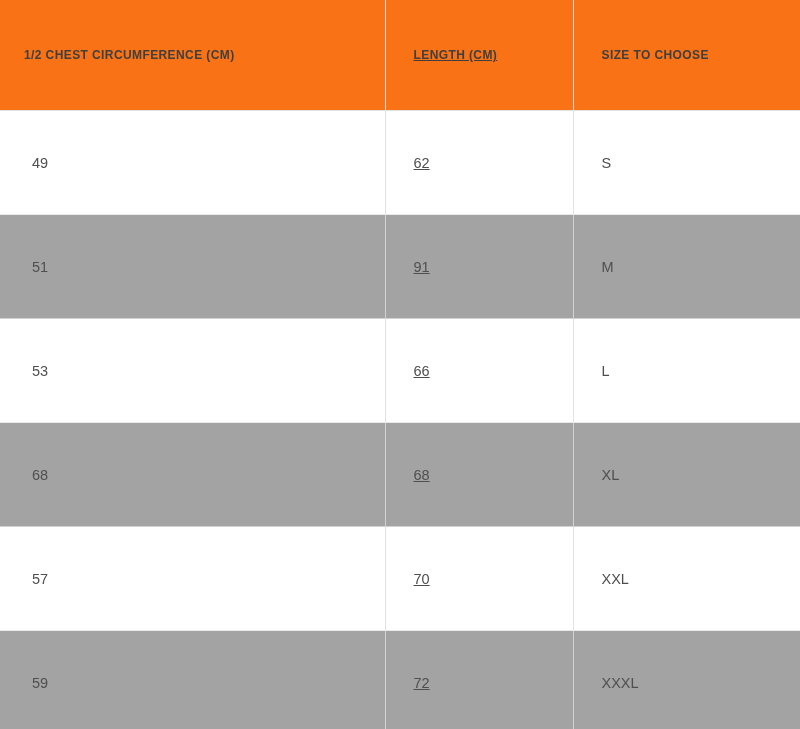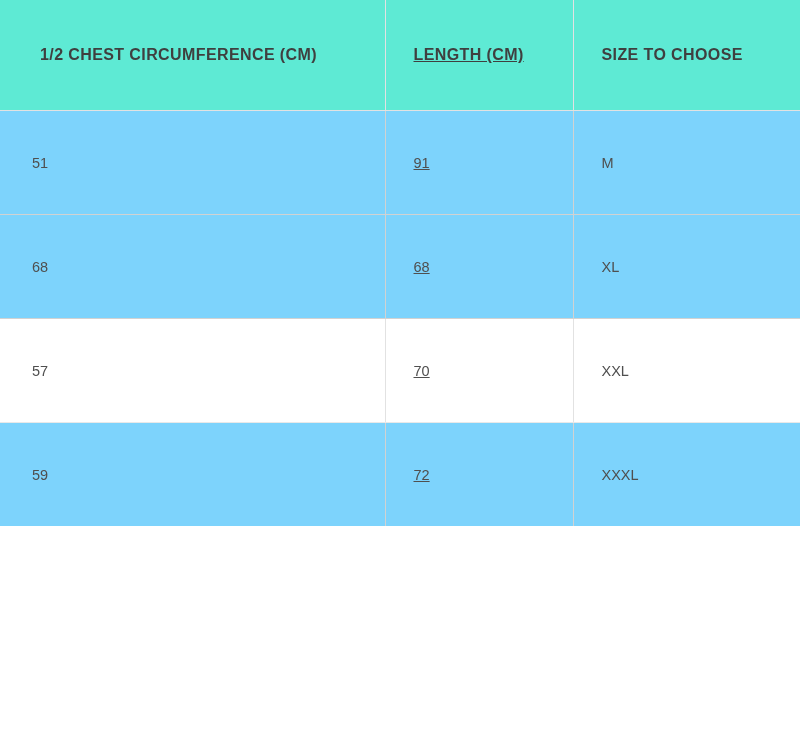--- a/index.html
+++ b/index.html
@@ -18,48 +18,48 @@
     width: 800px;
     border-collapse: collapse;
     table-layout: fixed;
   }
   .size-table col.c1 { width: 385px; }
   .size-table col.c2 { width: 188px; }
   .size-table col.c3 { width: 227px; }
 
   .size-table th {
     text-align: left;
-    font-size: 16px;
+    font-size: 12px;
     font-weight: bold;
     letter-spacing: 0.4px;
     color: #3f3f3f;
     text-transform: uppercase;
-    padding: 0 0 0 40px;
+    padding: 0 0 0 24px;
     height: 110px;
     vertical-align: middle;
-    background: #5eead4;
+    background: #f97316;
     border-right: 1px solid #e2e2e2;
     border-bottom: 1px solid #e2e2e2;
   }
   .size-table th:last-child { border-right: none; }
 
   .size-table td {
     font-size: 14.5px;
     color: #4f4f4f;
     padding: 0 0 0 32px;
     height: 103px;
     vertical-align: middle;
     border-right: 1px solid #e2e2e2;
     border-bottom: 1px solid #e9e9e9;
     background: #ffffff;
   }
   .size-table td:last-child { border-right: none; }
 
   .size-table tr.alt td {
-    background: #7dd3fc;
+    background: #a3a3a3;
     border-right-color: #d2d2d2;
     border-bottom-color: #d2d2d2;
     margin-left: 28px;
   }
   .size-table tr.alt td:last-child { border-right: none; }
 
   .size-table tr:last-child td { border-bottom: none; }
 
   
   .size-table td.col2, .size-table th.col2 { padding-left: 28px; text-decoration: underline; }
@@ -75,24 +75,34 @@
     <col class="c3">
   </colgroup>
   <thead>
     <tr>
       <th class="col1">1/2 CHEST CIRCUMFERENCE (CM)</th>
       <th class="col2">LENGTH (CM)</th>
       <th class="col3">SIZE TO CHOOSE</th>
     </tr>
   </thead>
   <tbody>
+    <tr>
+      <td class="col1">49</td>
+      <td class="col2">62</td>
+      <td class="col3">S</td>
+    </tr>
     <tr class="alt">
       <td class="col1">51</td>
       <td class="col2">91</td>
       <td class="col3">M</td>
+    </tr>
+    <tr>
+      <td class="col1">53</td>
+      <td class="col2">66</td>
+      <td class="col3">L</td>
     </tr>
     <tr class="alt">
       <td class="col1">68</td>
       <td class="col2">68</td>
       <td class="col3">XL</td>
     </tr>
     <tr>
       <td class="col1">57</td>
       <td class="col2">70</td>
       <td class="col3">XXL</td>

